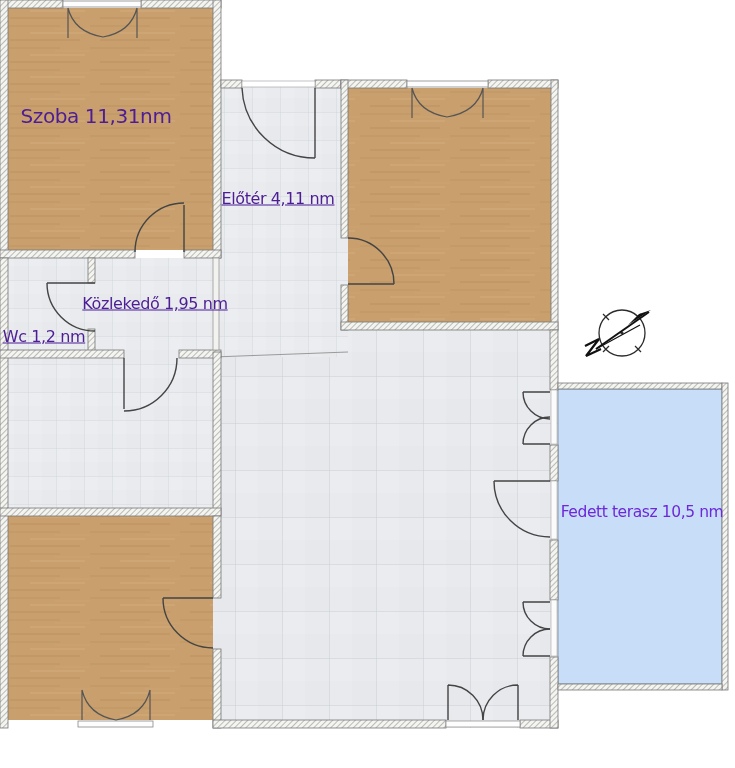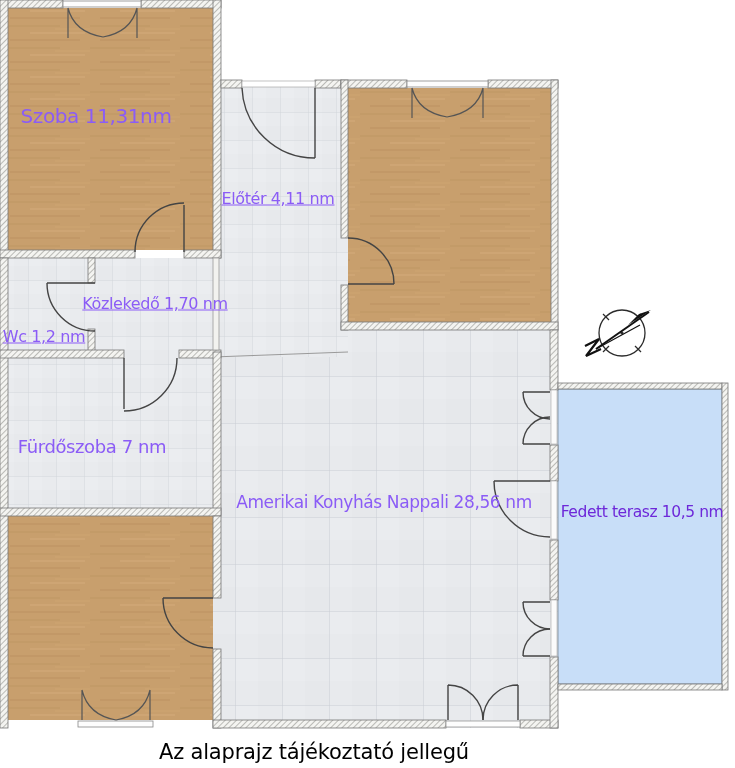--- a/index.html
+++ b/index.html
@@ -8,21 +8,21 @@
     width:735px;height:768px;
     background:#ffffff;
     font-family:"DejaVu Sans","Liberation Sans",sans-serif;
     overflow:hidden;
   }
   .plan svg{position:absolute;left:0;top:0;}
   .room-label{
     position:absolute;
     transform:translate(-50%,-50%);
     white-space:nowrap;
-    color:#8b5cf6;
+    color:#4c1d95;
     letter-spacing:-0.4px;
     z-index:5;
   }
   .lbl-szoba{font-size:20px;}
   .lbl-small{font-size:16px;text-decoration:underline;}
   .lbl-furdo{font-size:18px;}
   .lbl-nappali{font-size:17px;}
   .lbl-terasz{font-size:15.5px;color:#6d28d9;}
   .caption{
     position:absolute;
@@ -190,19 +190,16 @@
       <line x1="596" y1="349" x2="649" y2="312" stroke="#111" stroke-width="2"></line>
       <line x1="596" y1="349" x2="640" y2="325" stroke="#111" stroke-width="1.2"></line>
       <polygon points="651,310 628,325 639,314" fill="#111"></polygon>
       <path d="M585,346 L599,339 L586,356 L601,349" fill="none" stroke="#111" stroke-width="2.2"></path>
     </g>
   </svg>
 
   <div class="room-label lbl-szoba" style="left:96px;top:116px">Szoba 11,31nm</div>
   <div class="room-label lbl-small" style="left:278px;top:198px">Előtér 4,11 nm</div>
   <div class="room-label lbl-small" style="left:44px;top:336px">Wc 1,2 nm</div>
-  <div class="room-label lbl-small" style="left:155px;top:303px">Közlekedő 1,70 nm</div>
-  <div class="room-label lbl-furdo" style="left:92px;top:446px">Fürdőszoba 7 nm</div>
-  <div class="room-label lbl-nappali" style="left:384px;top:502px">Amerikai Konyhás Nappali 28,56 nm</div>
+  <div class="room-label lbl-small" style="left:155px;top:303px">Közlekedő 1,95 nm</div>
   <div class="room-label lbl-terasz" style="left:642px;top:512px">Fedett terasz 10,5 nm</div>
 
-  <div class="caption">Az alaprajz tájékoztató jellegű</div>
 </div>
 
 </body></html>

